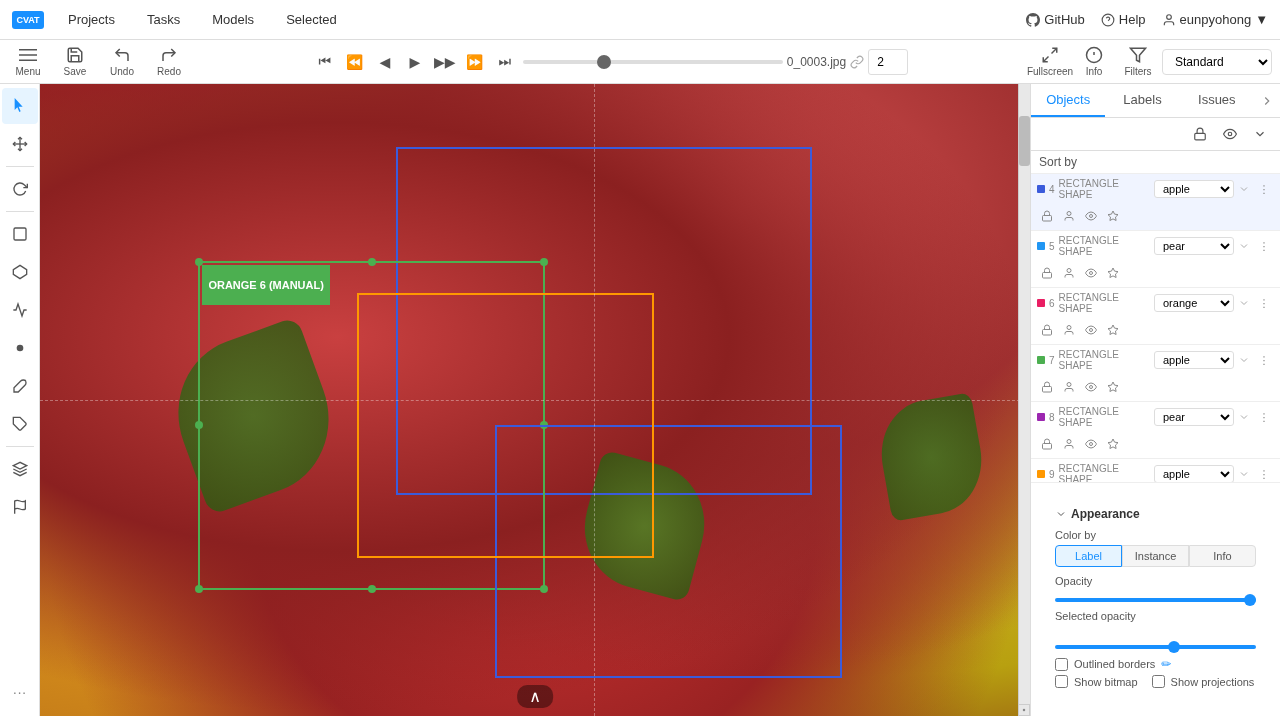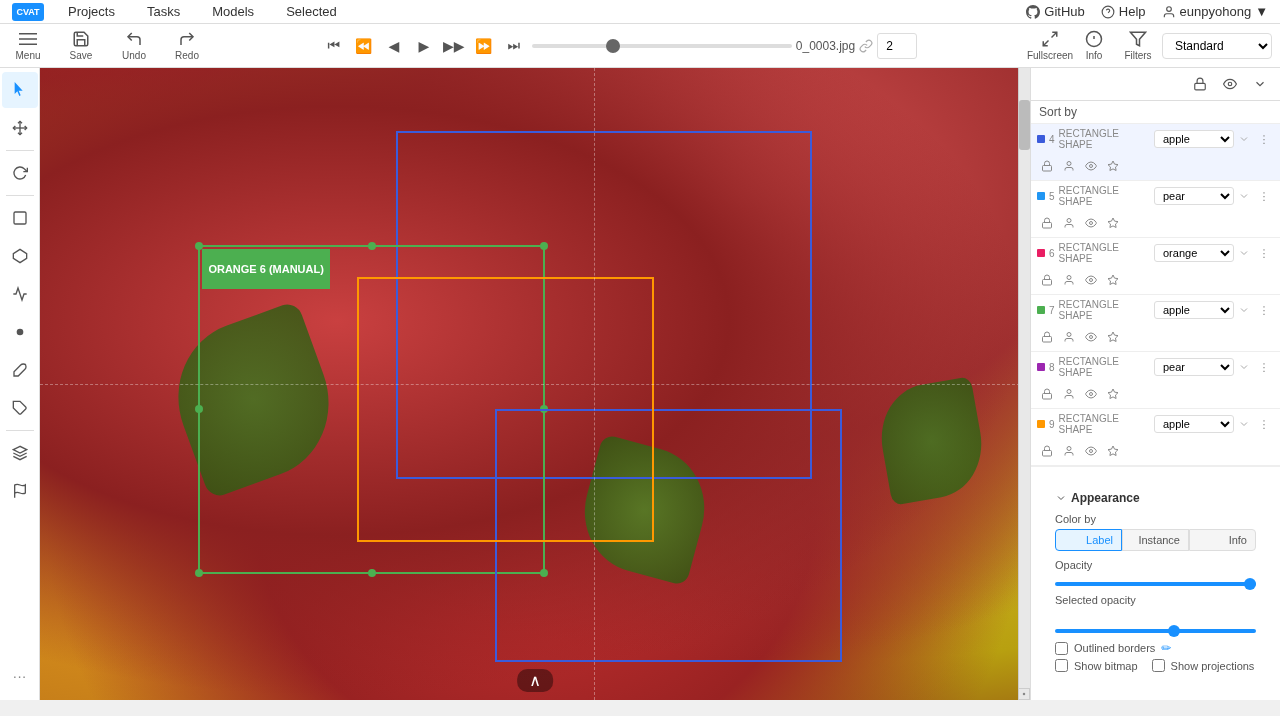--- a/index.html
+++ b/index.html
@@ -1,28 +1,28 @@
 <!DOCTYPE html>
 <html><head>
   <meta charset="utf-8">
   <style>
     * { box-sizing: border-box; margin: 0; padding: 0; }
     body { font-family: -apple-system, BlinkMacSystemFont, 'Segoe UI', sans-serif; font-size: 12px; background: #f0f0f0; width: 1280px; height: 716px; overflow: hidden; }
     
     
-    .topnav { display: flex; align-items: center; height: 24px; background: #fff; border-bottom: 1px solid #ddd; padding: 0 12px; gap: 16px; }
+    .topnav { display: flex; align-items: center; height: 40px; background: #fff; border-bottom: 1px solid #ddd; padding: 0 12px; gap: 16px; }
     .logo { display: flex; align-items: center; gap: 4px; font-weight: bold; font-size: 13px; color: #333; }
     .logo-icon { width: 32px; height: 18px; background: #1890ff; border-radius: 3px; display: flex; align-items: center; justify-content: center; color: white; font-size: 9px; font-weight: bold; }
     .nav-link { font-size: 13px; color: #333; cursor: pointer; padding: 4px 8px; }
     .nav-right { margin-left: auto; display: flex; align-items: center; gap: 16px; }
     .nav-user { display: flex; align-items: center; gap: 4px; font-size: 13px; color: #333; cursor: pointer; }
     .nav-icon-link { display: flex; align-items: center; gap: 4px; font-size: 13px; color: #333; cursor: pointer; }
 
     
-    .toolbar { display: flex; align-items: center; height: 44px; background: #fff; border-bottom: 1px solid #ddd; padding: 0 8px; gap: 13px; }
+    .toolbar { display: flex; align-items: center; height: 44px; background: #fff; border-bottom: 1px solid #ddd; padding: 0 8px; gap: 7px; }
     .toolbar-btn { display: flex; flex-direction: column; align-items: center; justify-content: center; width: 40px; height: 40px; border: none; background: none; cursor: pointer; color: #555; font-size: 10px; gap: 2px; border-radius: 4px; }
     .toolbar-btn svg { width: 18px; height: 18px; }
     .toolbar-center { flex: 1; display: flex; align-items: center; justify-content: center; gap: 4px; }
     .nav-controls { display: flex; align-items: center; gap: 2px; }
     .nav-btn { width: 28px; height: 28px; border: none; background: none; cursor: pointer; display: flex; align-items: center; justify-content: center; color: #555; font-size: 14px; border-radius: 3px; }
     .slider-container { display: flex; align-items: center; gap: 6px; }
     .slider { width: 260px; height: 4px; -webkit-appearance: none; background: #ddd; border-radius: 2px; outline: none; }
     .slider::-webkit-slider-thumb { -webkit-appearance: none; width: 14px; height: 14px; background: #666; border-radius: 50%; cursor: pointer; }
     .frame-label { font-size: 12px; color: #555; }
     .frame-input { width: 40px; height: 26px; border: 1px solid #ddd; border-radius: 3px; text-align: center; font-size: 12px; }
@@ -74,21 +74,21 @@
     .item-6 .object-color { background: #e91e63; }
     .item-7 .object-color { background: #4CAF50; }
     .item-8 .object-color { background: #9C27B0; }
     .item-9 .object-color { background: #FF9800; }
 
     
     .appearance-section { border-top: 1px solid #eee; padding: 24px; }
     .appearance-header { display: flex; align-items: center; gap: 4px; font-size: 12px; font-weight: 600; color: #333; margin-bottom: 8px; cursor: pointer; }
     .color-by-label { font-size: 11px; color: #555; margin-bottom: 4px; }
     .color-by-btns { display: flex; margin-bottom: 8px; }
-    .color-btn { flex: 1; padding: 4px 8px; font-size: 11px; border: 1px solid #ddd; background: #f5f5f5; cursor: pointer; color: #555; text-align: right; }
+    .color-btn { flex: 1; padding: 4px 8px; font-size: 11px; border: 1px solid #ddd; background: #f5f5f5; cursor: pointer; color: #555; }
     .color-btn:first-child { border-radius: 4px 0 0 4px; }
     .color-btn:last-child { border-radius: 0 4px 4px 0; }
     .color-btn.active { background: #e6f4ff; color: #1890ff; border-color: #1890ff; z-index: 1; }
     .opacity-label { font-size: 11px; color: #555; margin-bottom: 4px; }
     .opacity-slider { width: 100%; height: 4px; -webkit-appearance: none; background: #1890ff; border-radius: 2px; outline: none; margin-bottom: 8px; }
     .opacity-slider::-webkit-slider-thumb { -webkit-appearance: none; width: 12px; height: 12px; background: #1890ff; border-radius: 50%; cursor: pointer; }
     .sel-opacity-label { font-size: 11px; color: #555; margin-bottom: 16px; }
     .sel-opacity-slider { width: 100%; height: 4px; -webkit-appearance: none; background: #1890ff; border-radius: 2px; outline: none; margin-bottom: 8px; }
     .sel-opacity-slider::-webkit-slider-thumb { -webkit-appearance: none; width: 12px; height: 12px; background: #1890ff; border-radius: 50%; cursor: pointer; }
     .checkbox-row { display: flex; align-items: center; gap: 6px; font-size: 11px; color: #555; margin-bottom: 4px; }
@@ -343,20 +343,31 @@
 
     <div style="position:absolute;bottom:0;right:0;width:12px;height:12px;background:#e8e8e8;border:1px solid #ccc;display:flex;align-items:center;justify-content:center;">
       <svg width="10" height="10" viewBox="0 0 24 24" fill="#888">
           <circle cx="12" cy="12" r="3"></circle>
         </svg>
     </div>
   </div>
 
   <div class="right-panel">
 
+    <div class="panel-tabs">
+      <div class="panel-tab active">Objects</div>
+      <div class="panel-tab">Labels</div>
+      <div class="panel-tab">Issues</div>
+
+      <div style="display:flex;align-items:center;padding:0 6px;cursor:pointer;color:#888;">
+        <svg width="14" height="14" viewBox="0 0 24 24" fill="none" stroke="#888" stroke-width="2">
+            <polyline points="9 18 15 12 9 6"></polyline>
+          </svg>
+      </div>
+    </div>
 
     <div class="panel-tab-icons">
       <button class="panel-icon-btn">
         <svg width="14" height="14" viewBox="0 0 24 24" fill="none" stroke="#555" stroke-width="2">
             <rect x="3" y="11" width="18" height="11" rx="2" ry="2"></rect>
             <path d="M7 11V7a5 5 0 0 1 10 0v4"></path>
           </svg>
       </button>
       <button class="panel-icon-btn">
         <svg width="14" height="14" viewBox="0 0 24 24" fill="none" stroke="#555" stroke-width="2">

